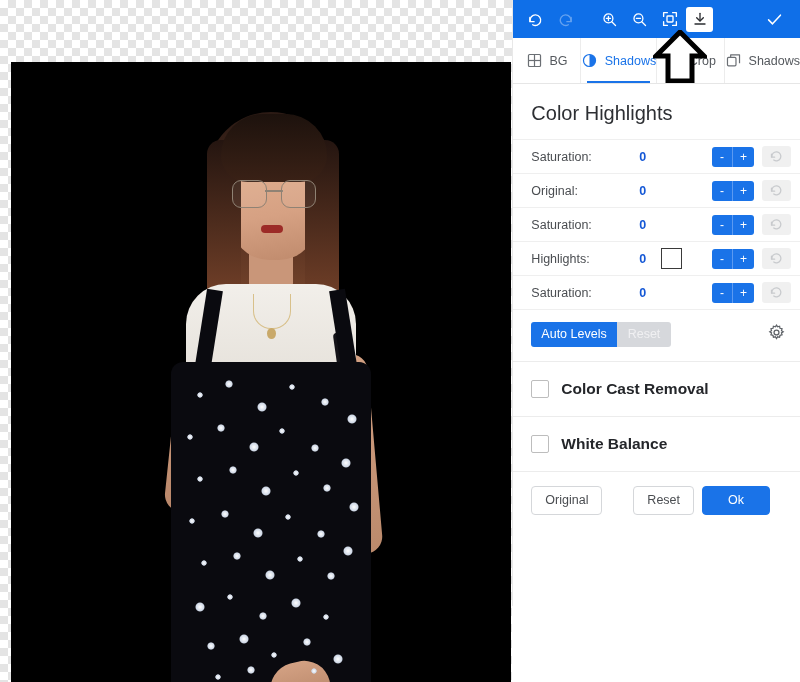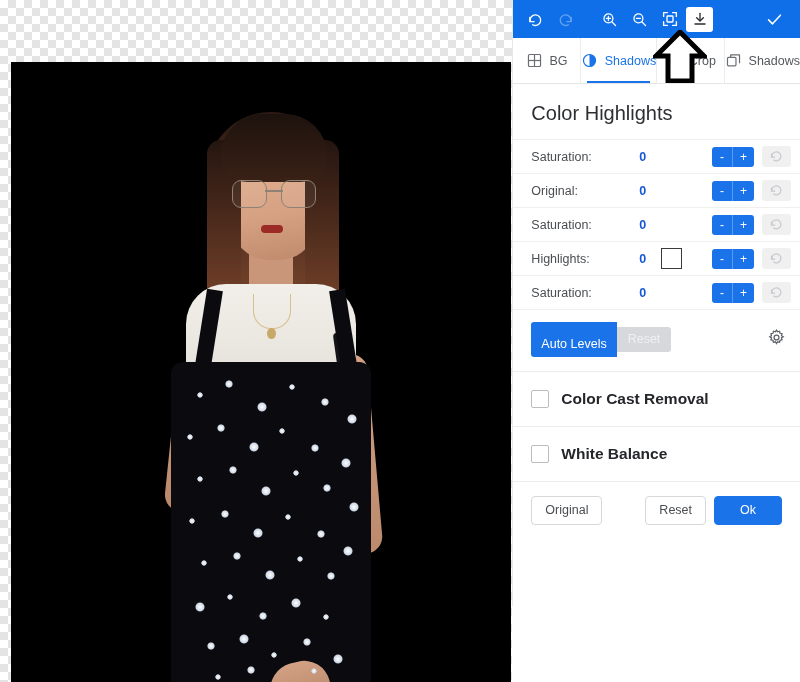--- a/index.html
+++ b/index.html
@@ -298,21 +298,21 @@
     align-items: center;
     padding: 12px 14px 14px 18px;
     border-bottom: 1px solid #ececec;
   }
   .btn-autolevels {
     background: #1a73e8;
     color: #ffffff;
     font-size: 12.5px;
     border: none;
     border-radius: 3px 0 0 3px;
-    padding: 15px 10px 6px;
+    padding: 5px 10px 6px;
     cursor: pointer;
     font-family: "Liberation Sans", sans-serif;
   }
   .btn-reset-small {
     background: #d6d8dc;
     color: #f0f0f2;
     font-size: 12.5px;
     border: none;
     border-radius: 0 3px 3px 0;
     padding: 5px 11px 6px;
@@ -341,21 +341,21 @@
   .check-label {
     font-size: 15.5px;
     font-weight: bold;
     color: #24262a;
   }
 
   
   .footer {
     display: flex;
     align-items: flex-start;
-    padding: 14px 18px 0 18px;
+    padding: 14px 30px 0 18px;
     flex: 0 0 auto;
   }
   .btn {
     font-size: 12.5px;
     border-radius: 4px;
     padding: 6px 13px 7px;
     cursor: pointer;
     font-family: "Liberation Sans", sans-serif;
   }
   .btn-original {

